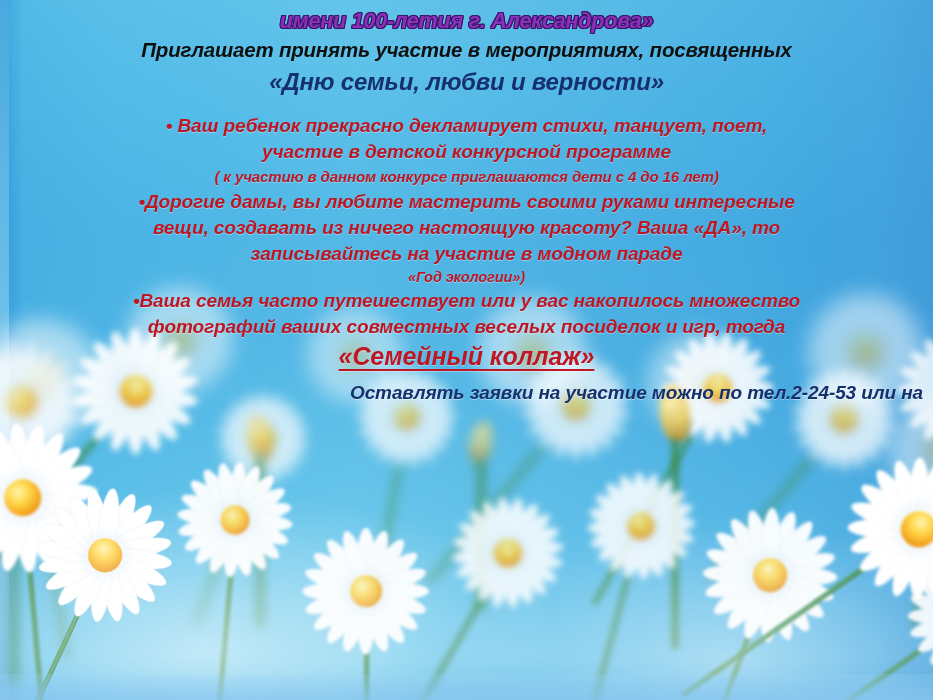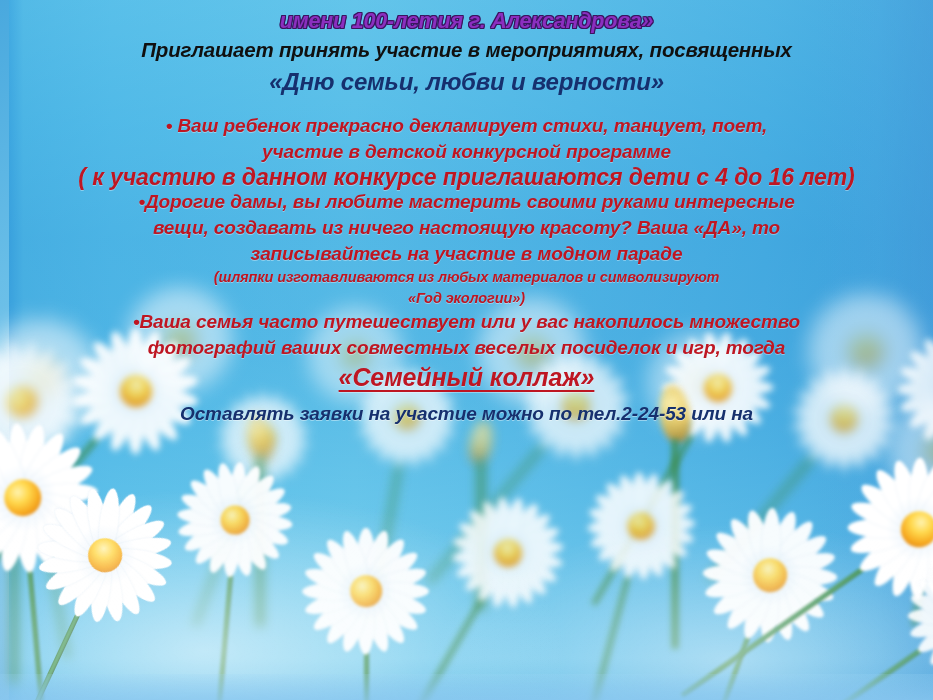--- a/index.html
+++ b/index.html
@@ -133,29 +133,30 @@
     letter-spacing:-.1px;
     text-shadow:0 1px 0 rgba(255,255,255,.35);
   }
   .body-red{font-size:19px;line-height:26px;}
   .head-red{
     font-size:25px;line-height:33px;
     text-decoration:underline;
     text-underline-offset:4px;
     text-decoration-thickness:2px;
   }
-  .small-red{font-size:23px;line-height:24px;}
+  .small-red{font-size:15px;line-height:24px;}
   .tiny-red{font-size:14.5px;line-height:21px;}
 
   .navy-foot{
     font-weight:bold;font-style:italic;
     font-size:19px;line-height:28px;
     color:#16306e;
     letter-spacing:-.1px;
     text-shadow:0 1px 0 rgba(255,255,255,.4);
+    text-align:right;
   }
   .mail{
     color:#1a33c8;
     text-decoration:underline;
     text-underline-offset:2px;
     text-decoration-thickness:2px;
     cursor:pointer;
   }
 
   .sp-1{height:8px;}
@@ -749,21 +750,20 @@
 
     <div class="sp-2"></div>
 
     <p class="ln red body-red">• Ваш ребенок прекрасно декламирует стихи, танцует, поет,</p>
     <p class="ln red body-red">участие в детской конкурсной программе</p>
     <p class="ln red small-red">( к участию в данном конкурсе приглашаются дети с 4 до 16 лет)</p>
 
     <p class="ln red body-red">•Дорогие дамы, вы любите мастерить своими руками интересные</p>
     <p class="ln red body-red">вещи, создавать из ничего настоящую красоту? Ваша «ДА», то</p>
     <p class="ln red body-red">записывайтесь на участие в модном параде</p>
-    <p class="ln red tiny-red">(шляпки изготавливаются из любых материалов и символизируют</p>
     <p class="ln red tiny-red">«Год экологии»)</p>
 
     <p class="ln red body-red">•Ваша семья часто путешествует или у вас накопилось множество</p>
     <p class="ln red body-red">фотографий ваших совместных веселых посиделок и игр, тогда</p>
     <p class="ln red head-red">«Семейный коллаж»</p>
 
     <div class="sp-3"></div>
 
     <p class="ln navy-foot">Оставлять заявки на участие можно по тел.2-24-53 или на</p>
 

